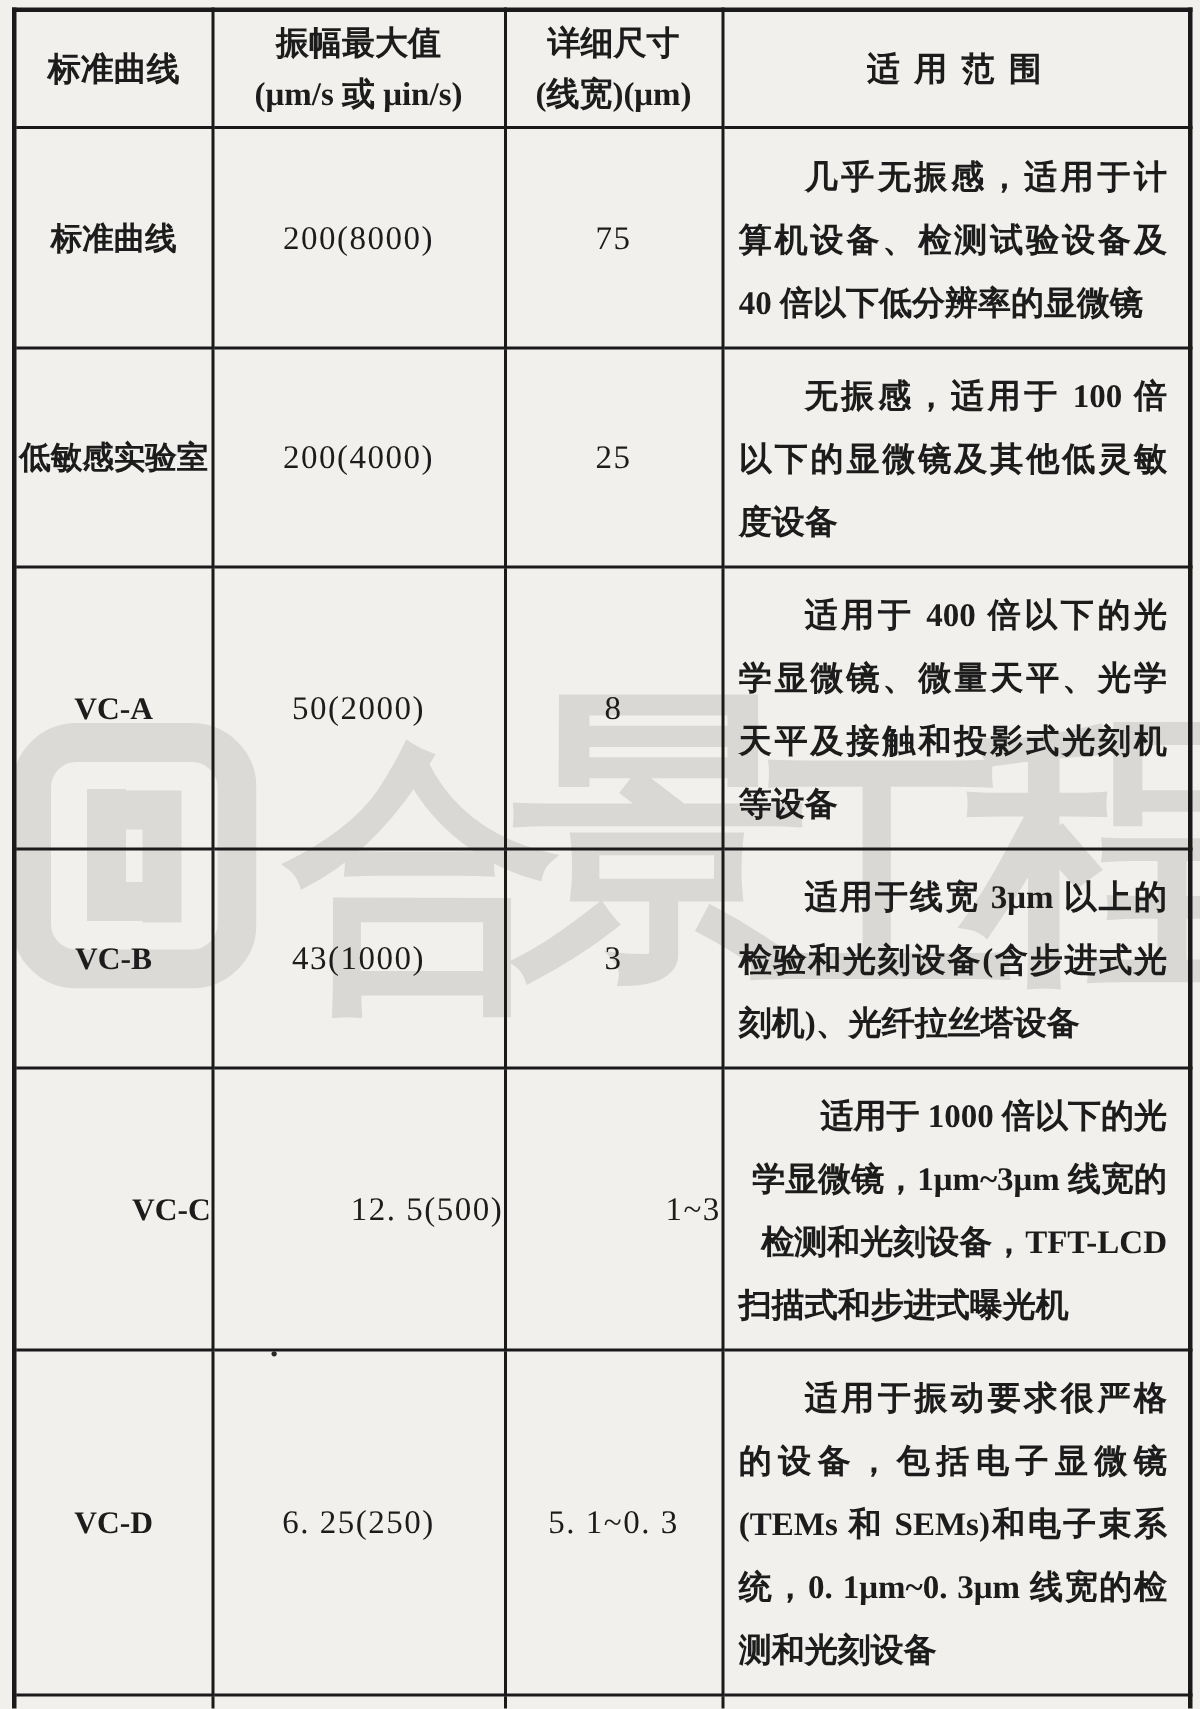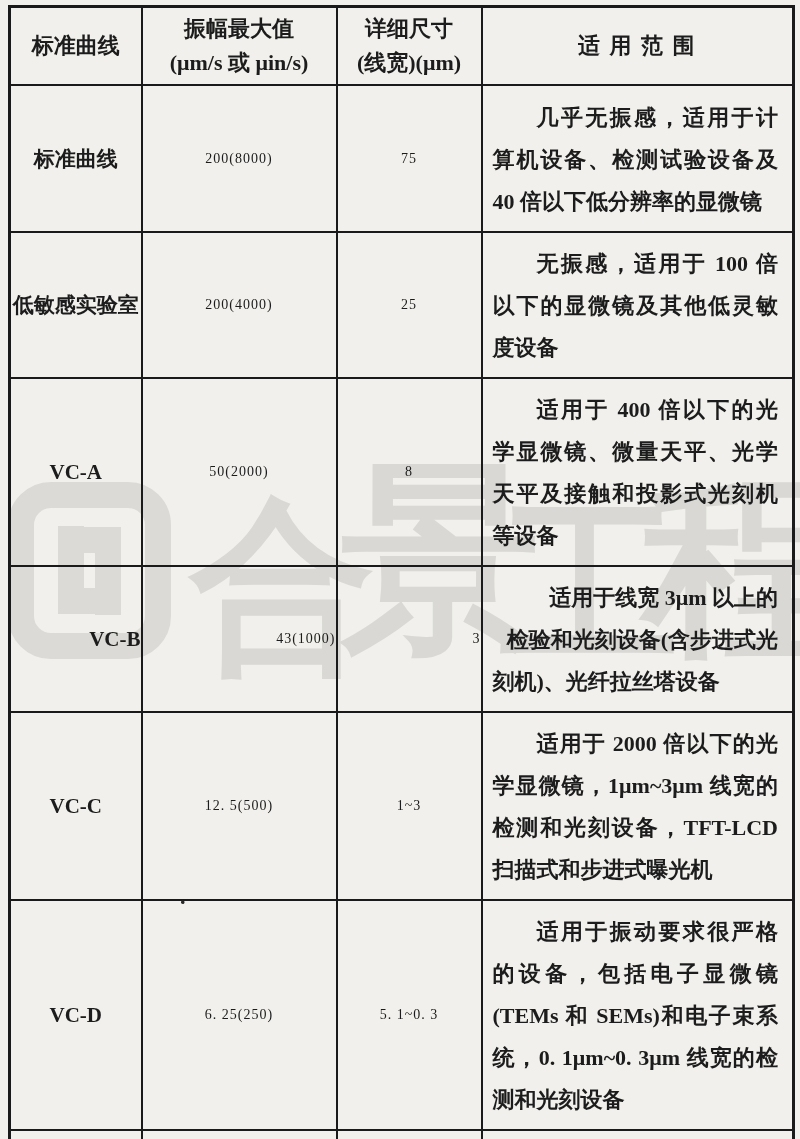--- a/index.html
+++ b/index.html
@@ -39,38 +39,38 @@
     text-align:center;
     vertical-align:middle;
     font-size:22px;
     padding:0;
     background:transparent;
   }
   table{border:3px solid #1a1a1a;}
   .hrow td{font-weight:700;}
   .hline{line-height:34px;}
   .curve{font-size:21px;font-weight:600;letter-spacing:0px;}
-  .num{font-size:14px;letter-spacing:1px;border-radius:19px;}
+  .num{font-size:22px;letter-spacing:1px;border-radius:19px;}
   .scope{
     text-align:justify;
     text-align-last:left;
     font-weight:700;
     line-height:42px;
     padding:10px 14px 8px 10px;
     text-indent:2em;
     font-size:22px;
   }
   .spaced{letter-spacing:2px;}
   
   .rh td{height:76px;}
   .r0 td{height:127px;}
   .r1 td{height:90px;}
   .r2 td{height:119px;}
-  .r3 td{height:120px;text-align:right;}
-  .r4 td{height:164px;}
+  .r3 td{height:120px;}
+  .r4 td{height:164px;text-align:right;}
   .r5 td{height:171px;}
   .r6 td{height:126px;}
   .stray-dot{
     position:absolute;left:180px;top:884px;z-index:2;
     font-size:22px;color:#2a2a2a;font-weight:700;
   }
 </style>
 </head>
 <body>
 
@@ -138,21 +138,21 @@
       <td class="curve">VC-B</td>
       <td class="num">43(1000)</td>
       <td class="num">3</td>
       <td class="scope">适用于线宽 3μm 以上的检验和光刻设备(含步进式光刻机)、光纤拉丝塔设备</td>
     </tr>
 
     <tr class="r4">
       <td class="curve">VC-C</td>
       <td class="num">12. 5(500)</td>
       <td class="num">1~3</td>
-      <td class="scope">适用于 2000 倍以下的光学显微镜，1μm~3μm 线宽的检测和光刻设备，TFT-LCD 扫描式和步进式曝光机</td>
+      <td class="scope">适用于 1000 倍以下的光学显微镜，1μm~3μm 线宽的检测和光刻设备，TFT-LCD 扫描式和步进式曝光机</td>
     </tr>
 
     <tr class="r5">
       <td class="curve">VC-D</td>
       <td class="num">6. 25(250)</td>
       <td class="num">5. 1~0. 3</td>
       <td class="scope">适用于振动要求很严格的设备，包括电子显微镜(TEMs 和 SEMs)和电子束系统，0. 1μm~0. 3μm 线宽的检测和光刻设备</td>
     </tr>
 
     <tr class="r6">

